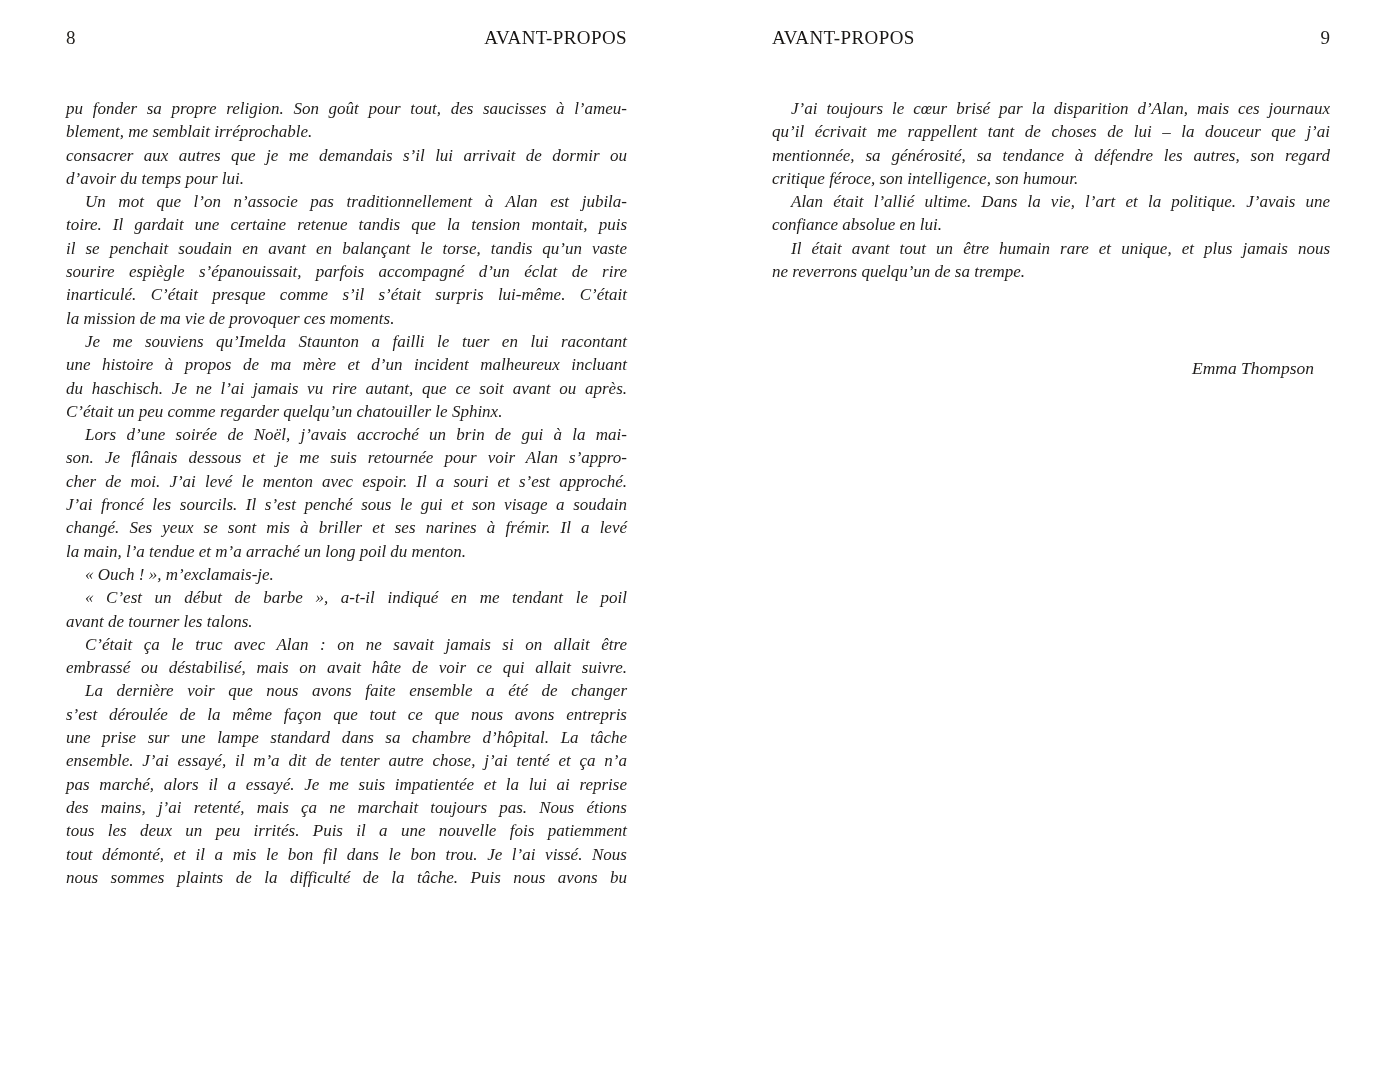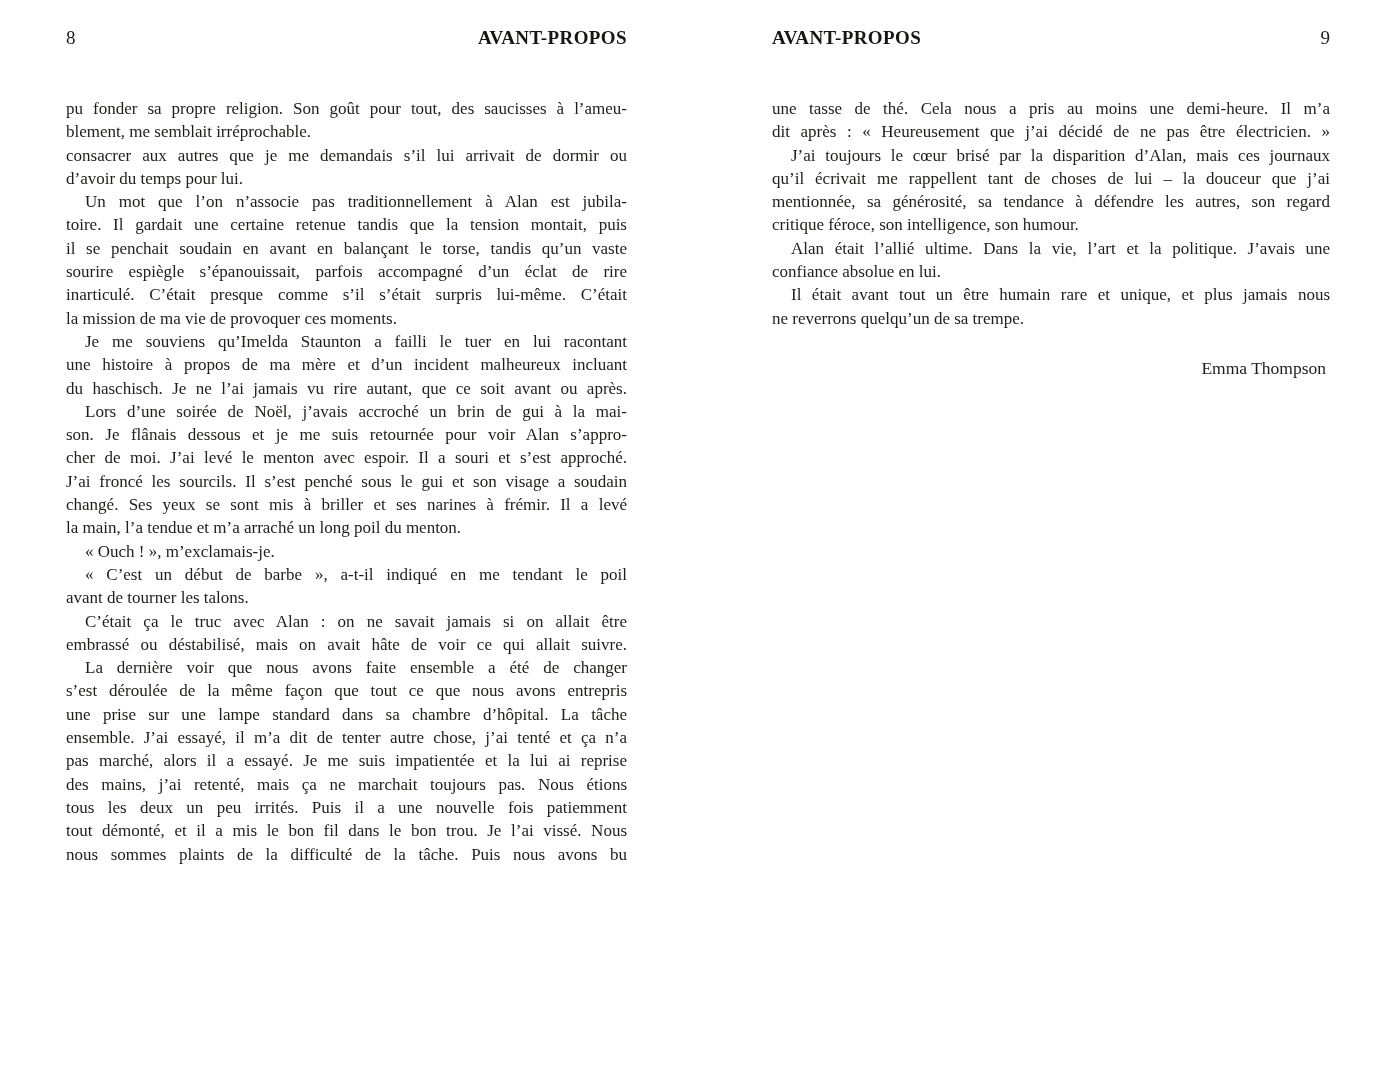--- a/index.html
+++ b/index.html
@@ -29,55 +29,56 @@
   .running-header {
     position: absolute;
     top: 27px;
     left: 0;
     right: 0;
     display: flex;
     justify-content: space-between;
     align-items: baseline;
   }
   .running-head {
-    font-weight: bold;
+    font-weight: normal;
     font-size: 19px;
     letter-spacing: 0.4px;
     color: #181614;
   }
   .page-number {
     font-weight: normal;
     font-size: 19px;
     color: #24221f;
   }
 
   .page-body {
     position: absolute;
     top: 97px;
     left: 0;
     right: 0;
     font-size: 17px;
     line-height: 23.3px;
   }
-  .paragraph { margin: 0; }
+  .paragraph { margin: 0; font-style: italic; }
   .line {
     text-align: justify;
     text-align-last: justify;
     white-space: normal;
   }
   .line.last {
     text-align: center;
     text-align-last: left;
   }
   .line.indent { text-indent: 19px; }
 
   .signature {
     position: absolute;
     top: 358px;
-    right: 4px;
+    right: 16px;
+    font-style: italic;
     font-size: 17.5px;
     text-align: right;
   }
 </style>
 </head>
 <body>
 
 <div class="spread">
 
   <section class="page left">
@@ -99,20 +100,21 @@
           <div class="line">toire. Il gardait une certaine retenue tandis que la tension montait, puis</div>
           <div class="line">il se penchait soudain en avant en balançant le torse, tandis qu’un vaste</div>
           <div class="line">sourire espiègle s’épanouissait, parfois accompagné d’un éclat de rire</div>
           <div class="line">inarticulé. C’était presque comme s’il s’était surpris lui-même. C’était</div>
           <div class="line last">la mission de ma vie de provoquer ces moments.</div>
         </div>
         <div class="paragraph">
           <div class="line indent">Je me souviens qu’Imelda Staunton a failli le tuer en lui racontant</div>
           <div class="line">une histoire à propos de ma mère et d’un incident malheureux incluant</div>
           <div class="line">du haschisch. Je ne l’ai jamais vu rire autant, que ce soit avant ou après.</div>
+          <div class="line last">C’était un peu comme regarder quelqu’un chatouiller le Sphinx.</div>
         </div>
         <div class="paragraph">
           <div class="line indent">Lors d’une soirée de Noël, j’avais accroché un brin de gui à la mai-</div>
           <div class="line">son. Je flânais dessous et je me suis retournée pour voir Alan s’appro-</div>
           <div class="line">cher de moi. J’ai levé le menton avec espoir. Il a souri et s’est approché.</div>
           <div class="line">J’ai froncé les sourcils. Il s’est penché sous le gui et son visage a soudain</div>
           <div class="line">changé. Ses yeux se sont mis à briller et ses narines à frémir. Il a levé</div>
           <div class="line last">la main, l’a tendue et m’a arraché un long poil du menton.</div>
         </div>
         <div class="paragraph">
@@ -140,24 +142,20 @@
       </div>
   </section>
 
   <section class="page right">
     <header class="running-header">
       <span class="running-head">AVANT-PROPOS</span>
       <span class="page-number">9</span>
     </header>
     <div class="page-body" id="right-body">
         <div class="paragraph">
-          <div class="line">une tasse de thé. Cela nous a pris au moins une demi-heure. Il m’a</div>
-          <div class="line">dit après : « Heureusement que j’ai décidé de ne pas être électricien. »</div>
-        </div>
-        <div class="paragraph">
           <div class="line indent">J’ai toujours le cœur brisé par la disparition d’Alan, mais ces journaux</div>
           <div class="line">qu’il écrivait me rappellent tant de choses de lui – la douceur que j’ai</div>
           <div class="line">mentionnée, sa générosité, sa tendance à défendre les autres, son regard</div>
           <div class="line last">critique féroce, son intelligence, son humour.</div>
         </div>
         <div class="paragraph">
           <div class="line indent">Alan était l’allié ultime. Dans la vie, l’art et la politique. J’avais une</div>
           <div class="line last">confiance absolue en lui.</div>
         </div>
         <div class="paragraph">

